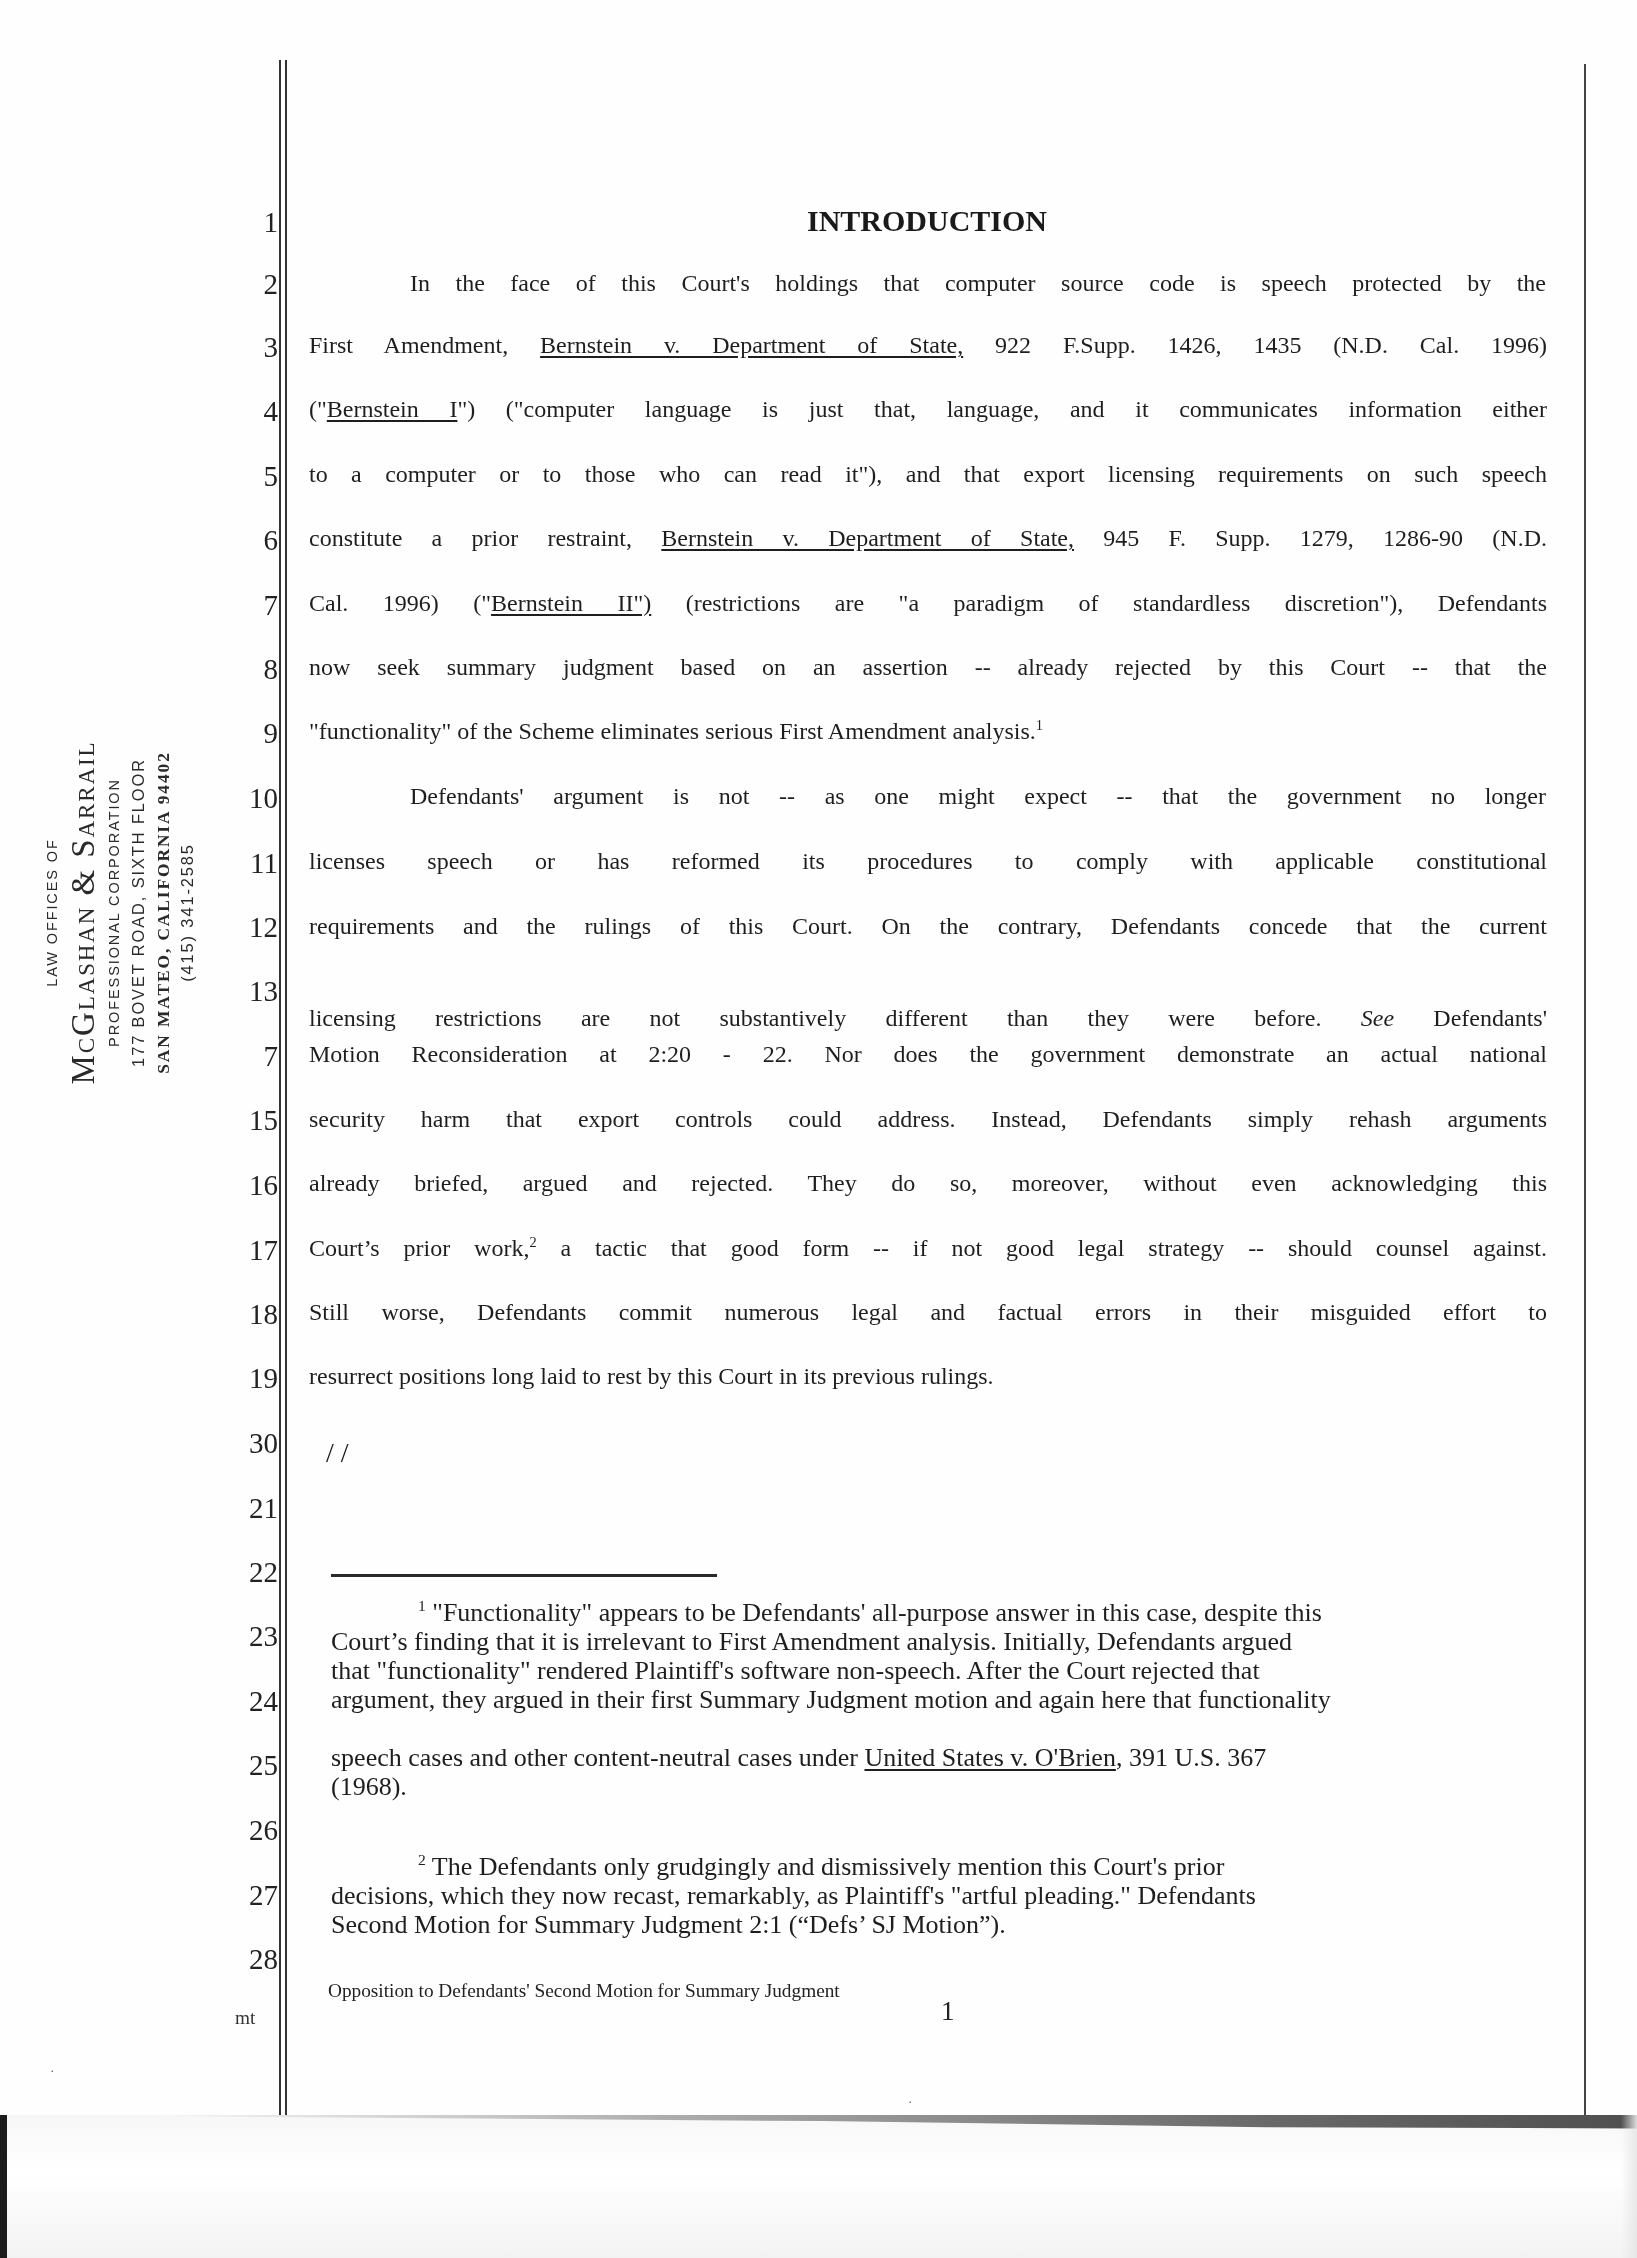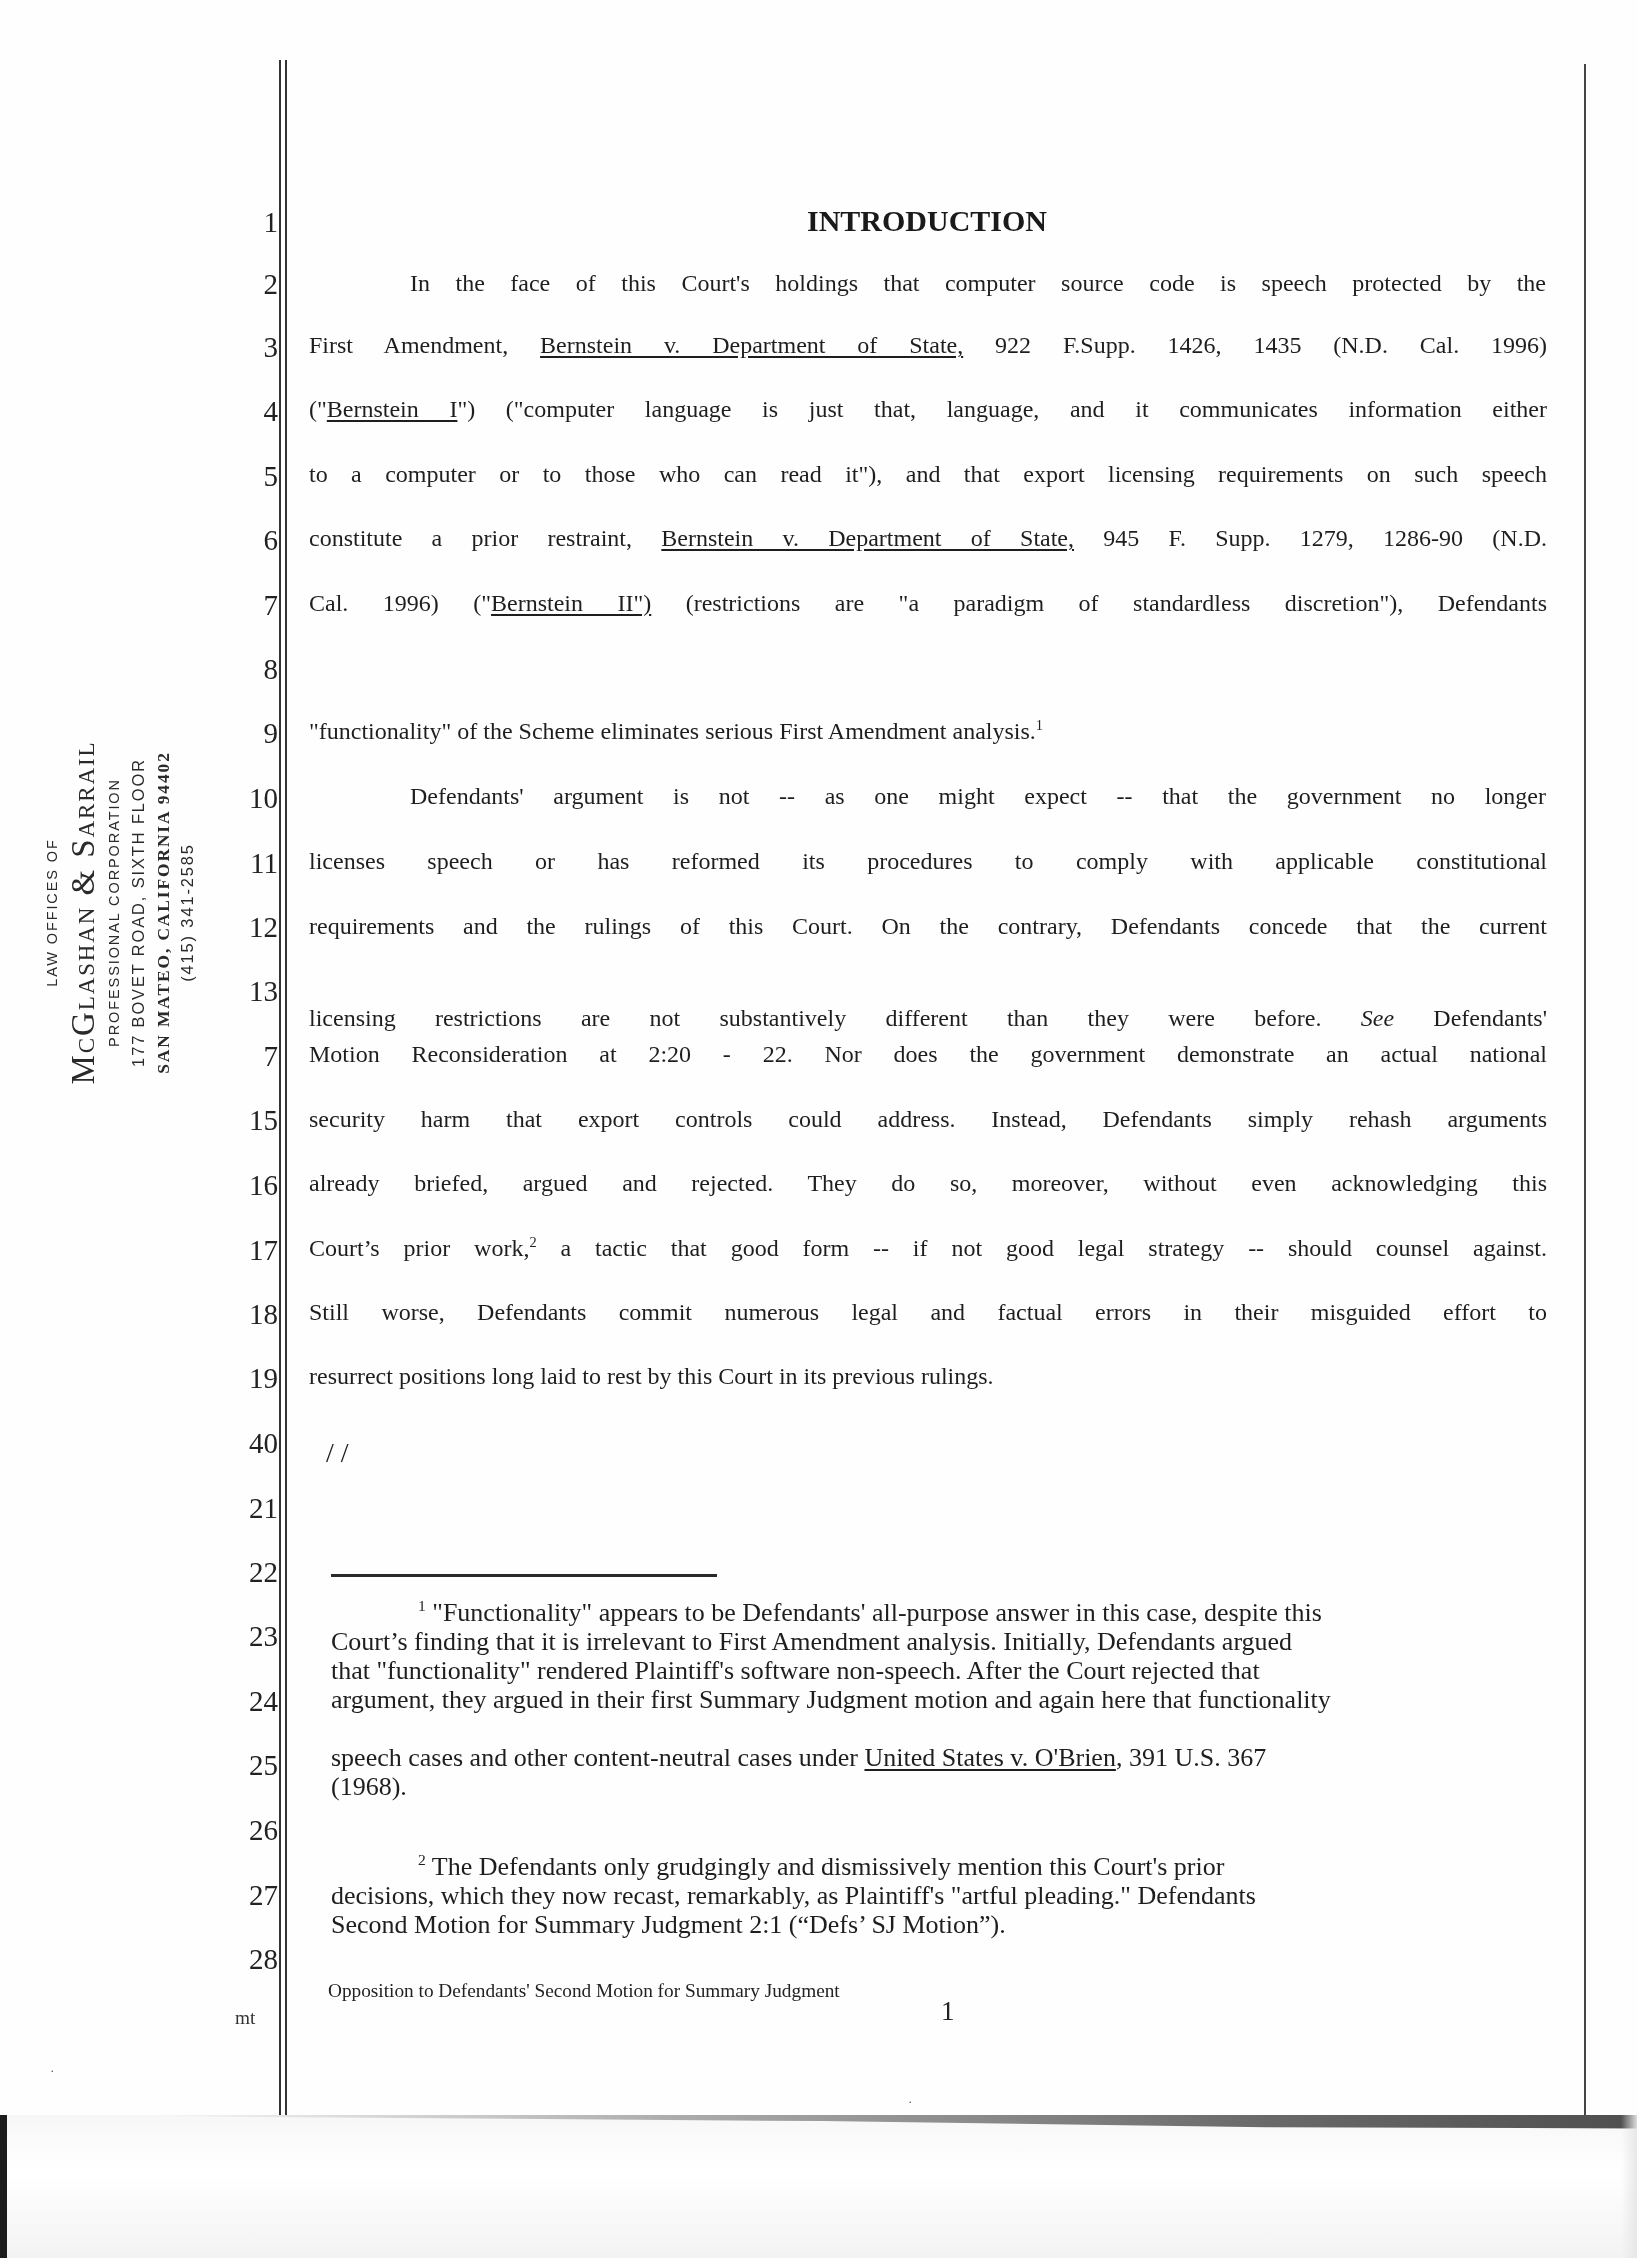--- a/index.html
+++ b/index.html
@@ -113,39 +113,40 @@
     <span class="line-num" style="top:784px">10</span>
     <span class="line-num" style="top:849px">11</span>
     <span class="line-num" style="top:913px">12</span>
     <span class="line-num" style="top:977px">13</span>
     <span class="line-num" style="top:1042px">7</span>
     <span class="line-num" style="top:1106px">15</span>
     <span class="line-num" style="top:1171px">16</span>
     <span class="line-num" style="top:1236px">17</span>
     <span class="line-num" style="top:1300px">18</span>
     <span class="line-num" style="top:1364px">19</span>
-    <span class="line-num" style="top:1429px">40</span>
+    <span class="line-num" style="top:1429px">30</span>
     <span class="line-num" style="top:1494px">21</span>
     <span class="line-num" style="top:1558px">22</span>
     <span class="line-num" style="top:1622px">23</span>
     <span class="line-num" style="top:1687px">24</span>
     <span class="line-num" style="top:1751px">25</span>
     <span class="line-num" style="top:1816px">26</span>
     <span class="line-num" style="top:1881px">27</span>
     <span class="line-num" style="top:1945px">28</span>
   </div>
 
   <div class="heading">INTRODUCTION</div>
 
   <div class="body-line indent" style="top:266px"><span>In the face of this Court's holdings that computer source code is speech protected by the</span></div>
   <div class="body-line" style="top:328px"><span>First Amendment, </span><span class="u">Bernstein v. Department of State,</span><span> 922 F.Supp. 1426, 1435 (N.D. Cal. 1996)</span></div>
   <div class="body-line" style="top:392px"><span>("</span><span class="u">Bernstein I</span><span>") ("computer language is just that, language, and it communicates information either</span></div>
   <div class="body-line" style="top:457px"><span>to a computer or to those who can read it"), and that export licensing requirements on such speech</span></div>
   <div class="body-line" style="top:521px"><span>constitute a prior restraint, </span><span class="u">Bernstein v. Department of State,</span><span>  945 F. Supp. 1279, 1286-90 (N.D.</span></div>
   <div class="body-line" style="top:586px"><span>Cal. 1996) ("</span><span class="u">Bernstein II")</span><span> (restrictions are "a paradigm of standardless discretion"), Defendants</span></div>
+  <div class="body-line" style="top:650px"><span>now seek summary judgment based on an assertion -- already rejected by this Court -- that the</span></div>
   <div class="body-line last" style="top:714px"><span>"functionality" of the Scheme eliminates serious First Amendment analysis.</span><sup>1</sup></div>
 
   <div class="body-line indent" style="top:779px"><span>Defendants' argument is not -- as one might expect -- that the government no longer</span></div>
   <div class="body-line" style="top:844px"><span>licenses speech or has reformed its procedures to comply with applicable constitutional</span></div>
   <div class="body-line" style="top:909px"><span>requirements and the rulings of this Court.  On the contrary,  Defendants concede that the current</span></div>
   <div class="body-line" style="top:1001px"><span>licensing restrictions are not substantively different than they were before.  </span><span class="i">See</span><span> Defendants'</span></div>
   <div class="body-line" style="top:1037px"><span>Motion Reconsideration at 2:20 - 22.  Nor does the government demonstrate an actual national</span></div>
   <div class="body-line" style="top:1166px"><span>already briefed, argued and rejected.  They do so, moreover,  without even acknowledging this</span></div>
   <div class="body-line" style="top:1102px"><span>security harm that export controls could address.   Instead, Defendants  simply  rehash arguments</span></div>
   <div class="body-line" style="top:1231px"><span>Court’s prior work,</span><sup>2</sup><span> a  tactic that good form -- if not good legal strategy -- should counsel against.</span></div>

